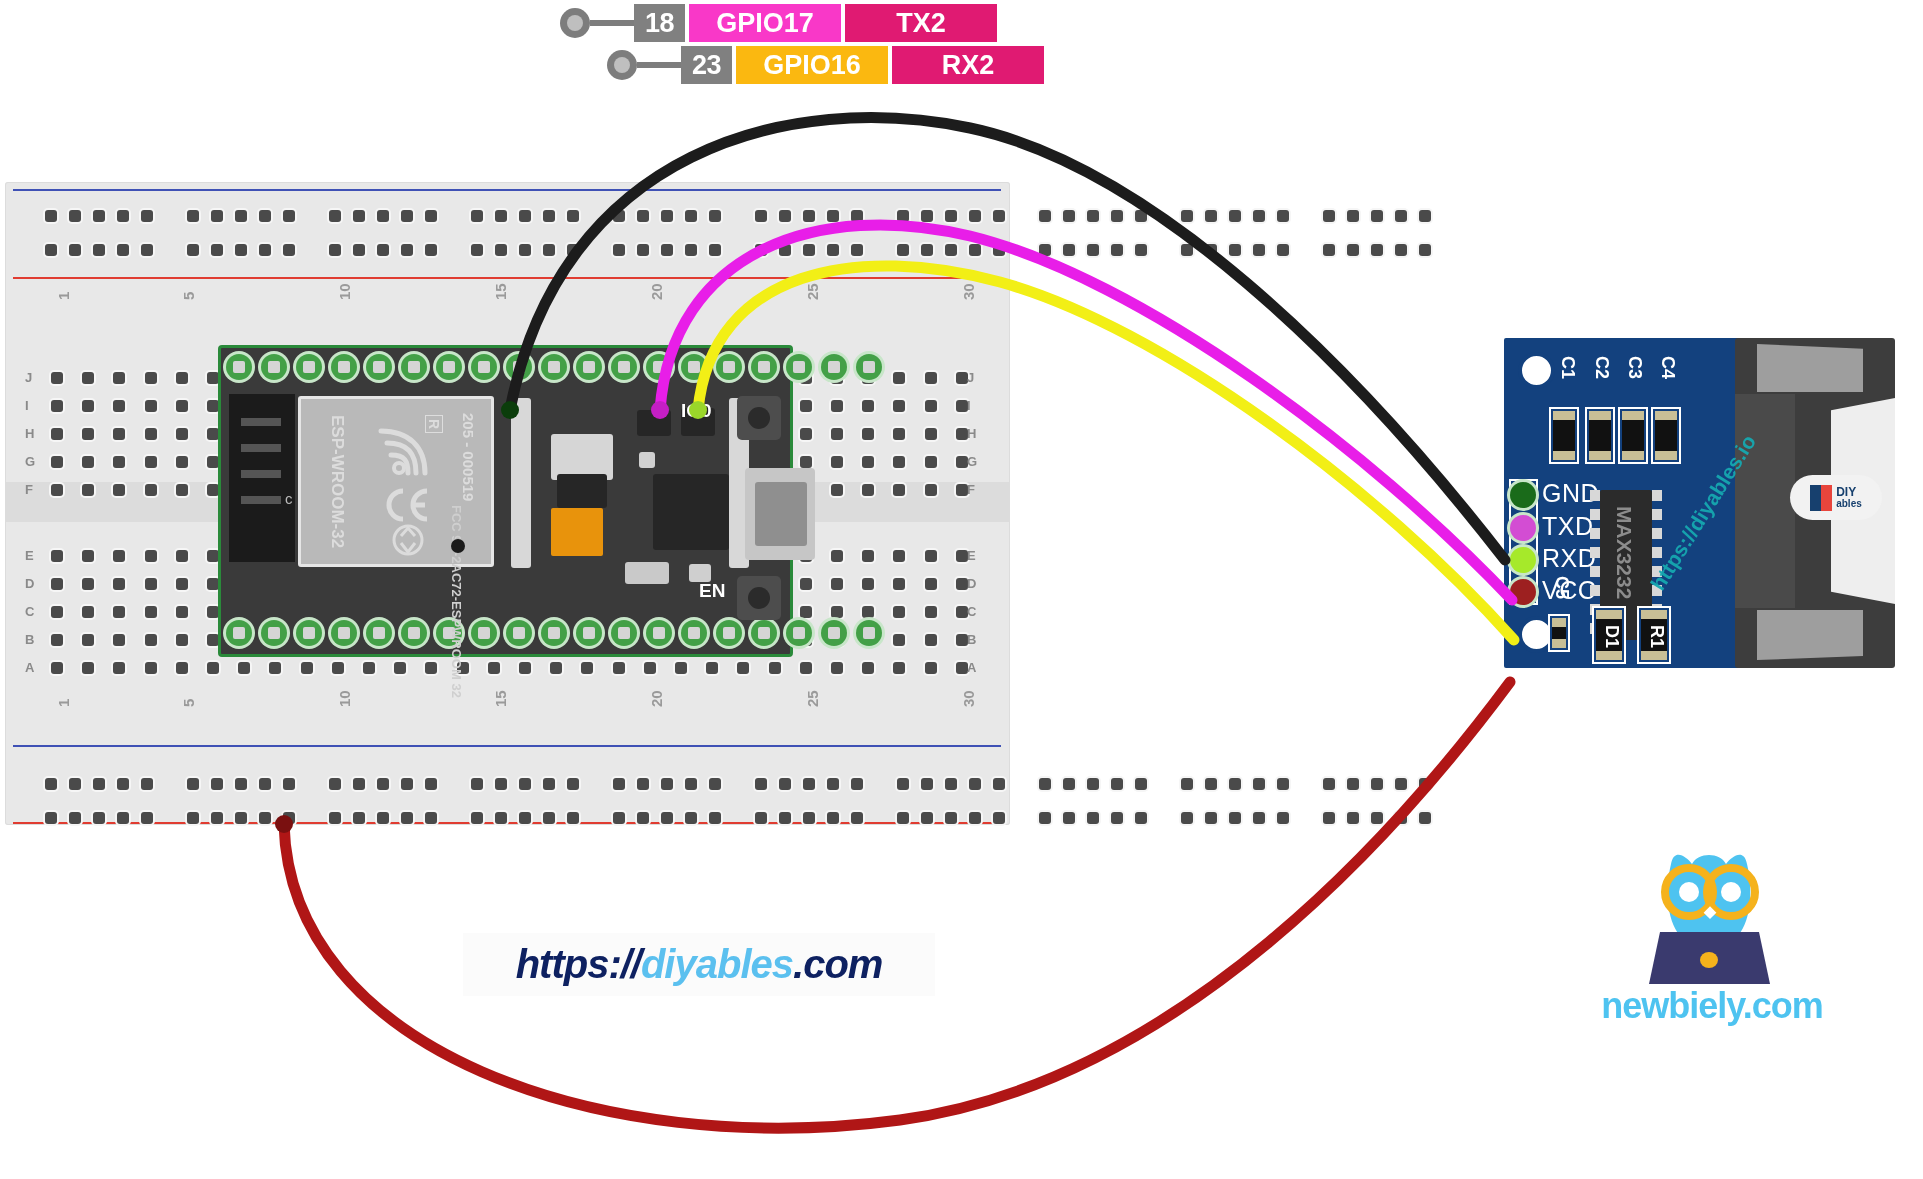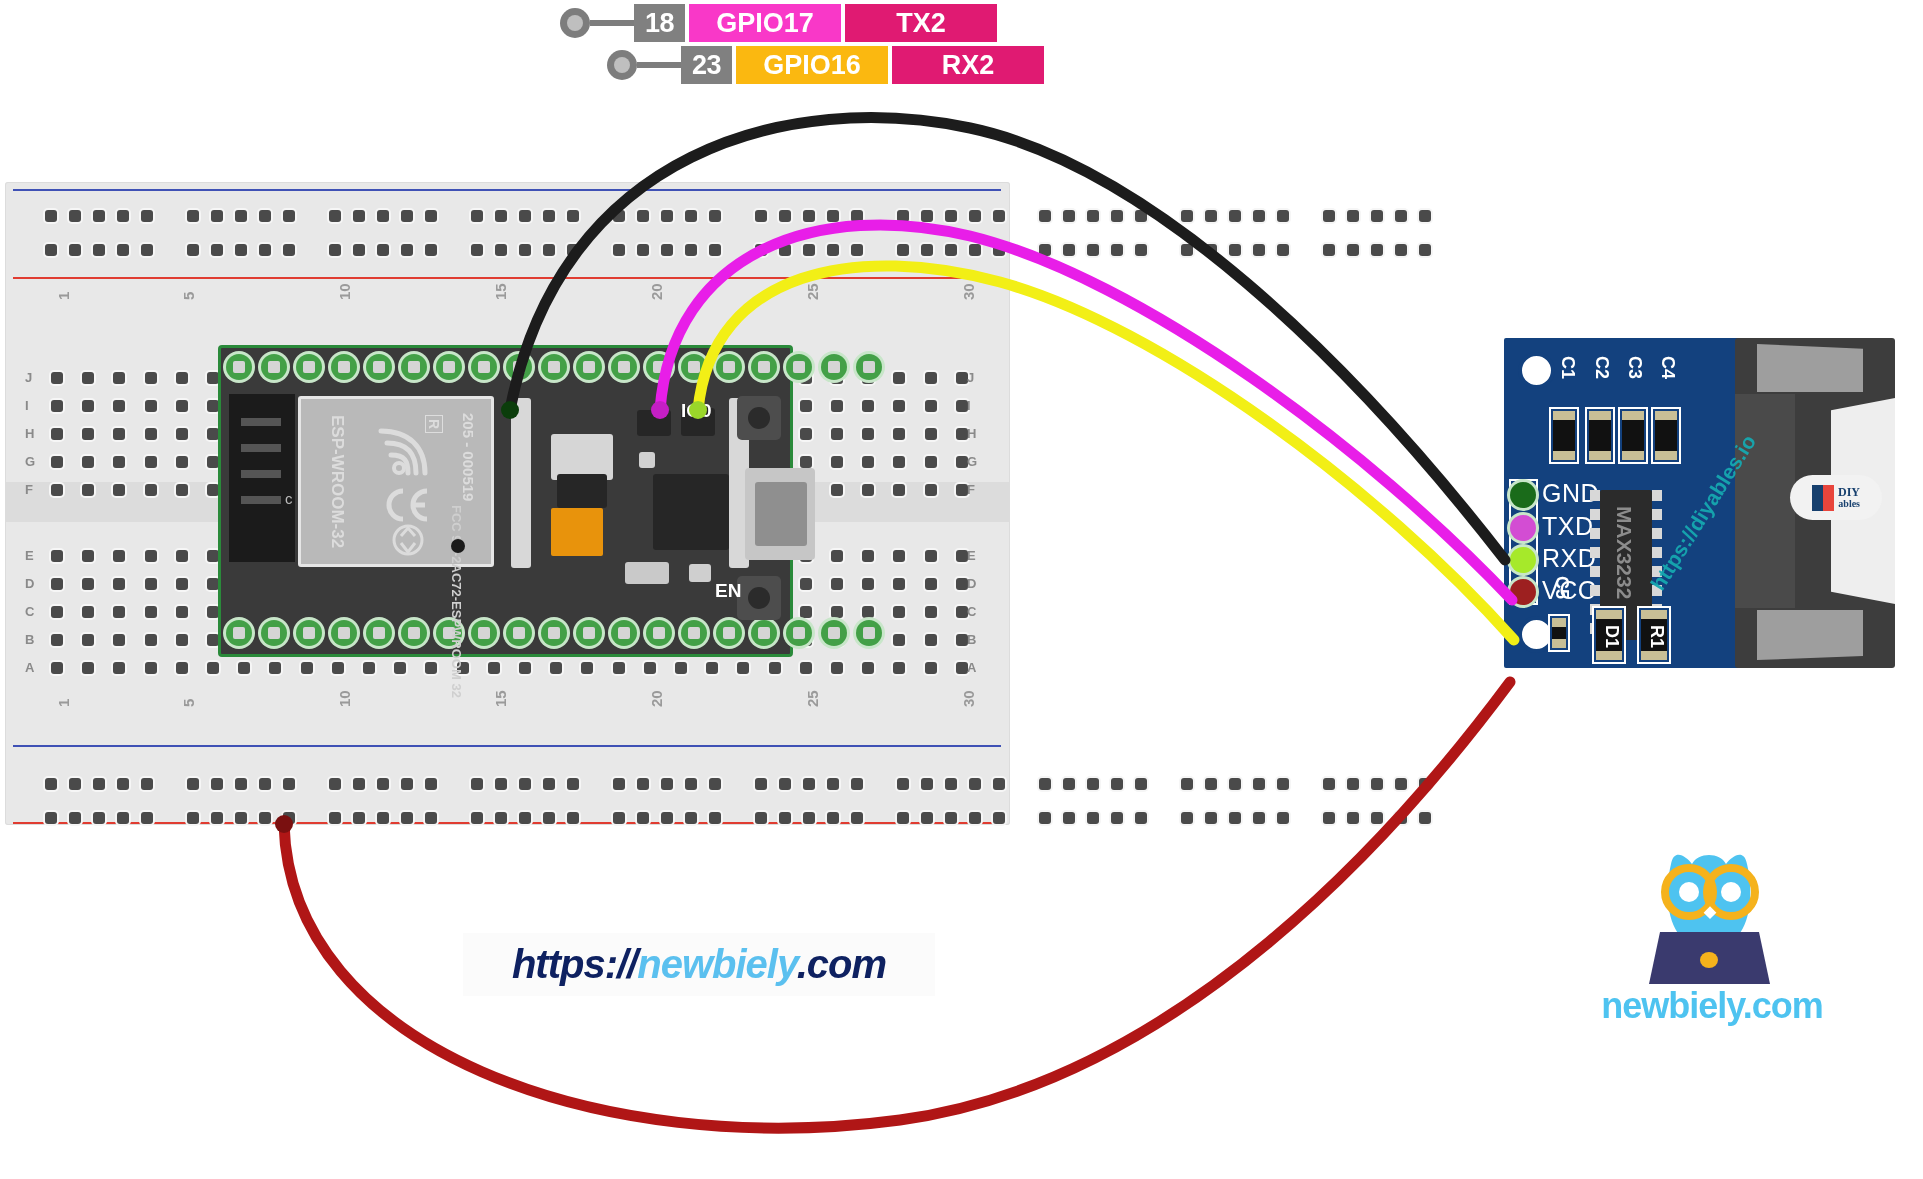--- a/index.html
+++ b/index.html
@@ -68,21 +68,21 @@
   #ic{position:absolute;left:96px;top:152px;width:52px;height:150px;background:#2b2b2b;border-radius:2px;}
   #ic span{position:absolute;color:#8c8c8c;font-size:21px;font-weight:bold;
            transform:rotate(90deg);transform-origin:left top;white-space:nowrap;}
   .iclead{position:absolute;width:10px;height:11px;background:#d8d8d8;}
   #dsub{position:absolute;left:1735px;top:338px;width:160px;height:330px;background:#3d3d3d;border-radius:3px;}
   .dshell{position:absolute;background:#9e9e9e;}
   .diyables{position:absolute;left:1790px;top:475px;width:92px;height:45px;background:#f2f2f2;
             border-radius:23px;display:flex;align-items:center;justify-content:center;gap:4px;}
   .diy-mark{width:22px;height:26px;background:#17406e;position:relative;}
   .diy-mark:after{content:"";position:absolute;left:11px;top:0;width:11px;height:26px;background:#e8453c;}
-  .diy-txt{font-size:12px;font-weight:bold;color:#17406e;line-height:11px;text-align:right;font-family:Liberation Serif, serif;}
+  .diy-txt{font-size:12px;font-weight:bold;color:#17406e;line-height:11px;text-align:left;}
   .wm{position:absolute;color:#16a8b0;font-size:21px;font-weight:bold;opacity:.95;
       transform:rotate(-58deg);transform-origin:left top;white-space:nowrap;}
 
   
   #urlbox{left:463px;top:933px;width:472px;height:63px;background:#fbfbfb;
           display:flex;align-items:center;justify-content:center;}
   #urlbox span{font-style:italic;font-weight:bold;font-size:40px;letter-spacing:-1px;}
   .c-dark{color:#0e2161;}
   .c-lt{color:#5bc0ef;}
   #bbwm{position:absolute;color:#c9c9c9;font-size:27px;font-weight:bold;font-style:italic;
@@ -760,21 +760,21 @@
   <div class="chip" style="left:524px;top:120px;width:70px;height:92px;background:#c6c6c6;border-radius:4px;"></div>
   <div class="chip" style="left:534px;top:134px;width:52px;height:64px;background:#8f8f8f;border-radius:3px;"></div>
 
   <div class="btn" style="left:516px;top:48px;">
       <i></i>
     </div>
   <span class="btnlab" style="left:460px;top:52px;">IO0</span>
   <div class="btn" style="left:516px;top:228px;">
       <i></i>
     </div>
-  <span class="btnlab" style="left:494px;top:232px;">EN</span>
+  <span class="btnlab" style="left:478px;top:232px;">EN</span>
 </div>
 
 <div class="abs" id="max">
   <div class="mhole" style="left:14px;top:14px;"></div>
   <div class="mhole" style="left:14px;top:278px;"></div>
 
   <span class="silk rot" style="left:74px;top:18px;">C1</span>
   <span class="silk rot" style="left:108px;top:18px;">C2</span>
   <span class="silk rot" style="left:141px;top:18px;">C3</span>
   <span class="silk rot" style="left:174px;top:18px;">C4</span>
@@ -880,21 +880,21 @@
   <circle cx="510" cy="410" r="9" fill="#0b3d0b"></circle>
 
   <path fill="none" stroke="#e81ee8" stroke-width="11" stroke-linecap="round" d="M660,410 C672,250 820,200 970,236 C1140,278 1370,450 1512,600"></path>
   <circle cx="660" cy="410" r="9" fill="#c41fc4"></circle>
 
   <path fill="none" stroke="#f2ef16" stroke-width="11" stroke-linecap="round" d="M698,410 C712,268 860,244 1000,282 C1160,326 1380,490 1514,640"></path>
   <circle cx="698" cy="410" r="9" fill="#9ad62a"></circle>
 </svg>
 
 <div class="abs" id="urlbox">
-  <span><span class="c-dark">https://</span><span class="c-lt">newbiely</span><span class="c-dark">.com</span></span>
+  <span><span class="c-dark">https://</span><span class="c-lt">diyables</span><span class="c-dark">.com</span></span>
 </div>
 
 <svg class="abs" id="owl" viewBox="0 0 190 155">
   <path d="M57 26 C60 10 72 18 78 26 C84 14 106 14 112 26 C118 18 130 10 133 26 C140 56 136 86 122 100 L68 100 C54 86 50 56 57 26 Z" fill="#4ec3f0"></path>
   <circle cx="75" cy="54" r="24" fill="none" stroke="#f5b21c" stroke-width="8"></circle>
   <circle cx="117" cy="54" r="24" fill="none" stroke="#f5b21c" stroke-width="8"></circle>
   <circle cx="75" cy="54" r="10" fill="#ffffff"></circle>
   <circle cx="117" cy="54" r="10" fill="#ffffff"></circle>
   <rect x="92" y="70" width="9" height="9" fill="#ffffff" transform="rotate(45 96 74)"></rect>
   <path d="M46 94 L145 94 L156 146 L35 146 Z" fill="#3a3a6e"></path>

